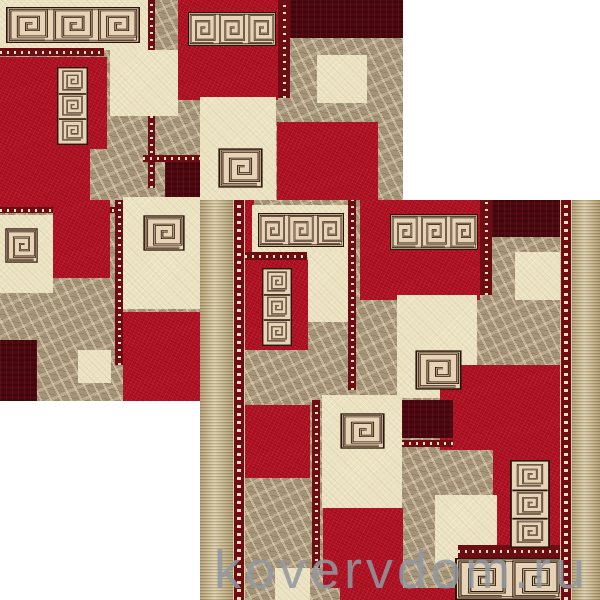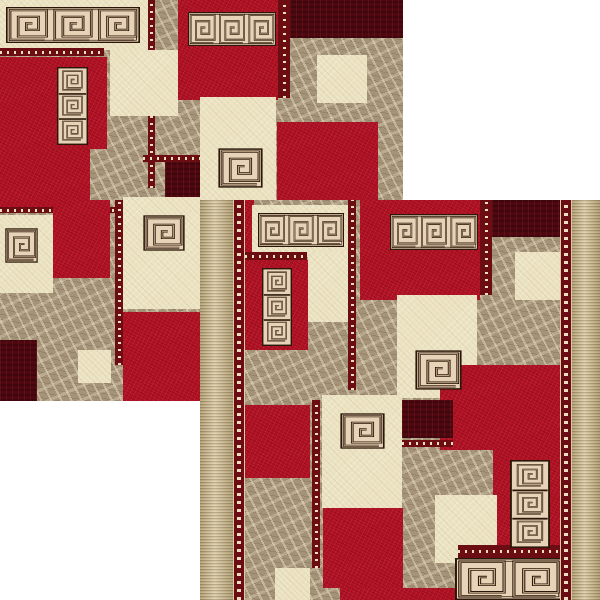--- a/index.html
+++ b/index.html
@@ -272,13 +272,14 @@
             <path d="M38,40 H4 V4 H40 V36 H12 V12 H32 V28 H20 V20 H26" fill="none" stroke="#2a1709" stroke-width="2.6"></path>
             <path d="M38,40 H4 V4 H40 V36 H12 V12 H32 V28 H20 V20 H26" fill="none" stroke="#d9bf9e" stroke-width="0.9"></path>
           </g>
         </svg>
       </div>
       <div class="blk c-tan" style="left: 0px; top: 0px; width: 33px; height: 400px;"></div>
       <div class="blk c-orn" style="left: 33px; top: 0px; width: 12px; height: 400px;"></div>
       <div class="blk c-orn" style="left: 360px; top: 0px; width: 12px; height: 400px;"></div>
       <div class="blk c-tan" style="left: 372px; top: 0px; width: 28px; height: 400px;"></div>
     </div>
+  <div class="watermark">kovervdom.ru</div>
 </div>
 
 </body></html>

